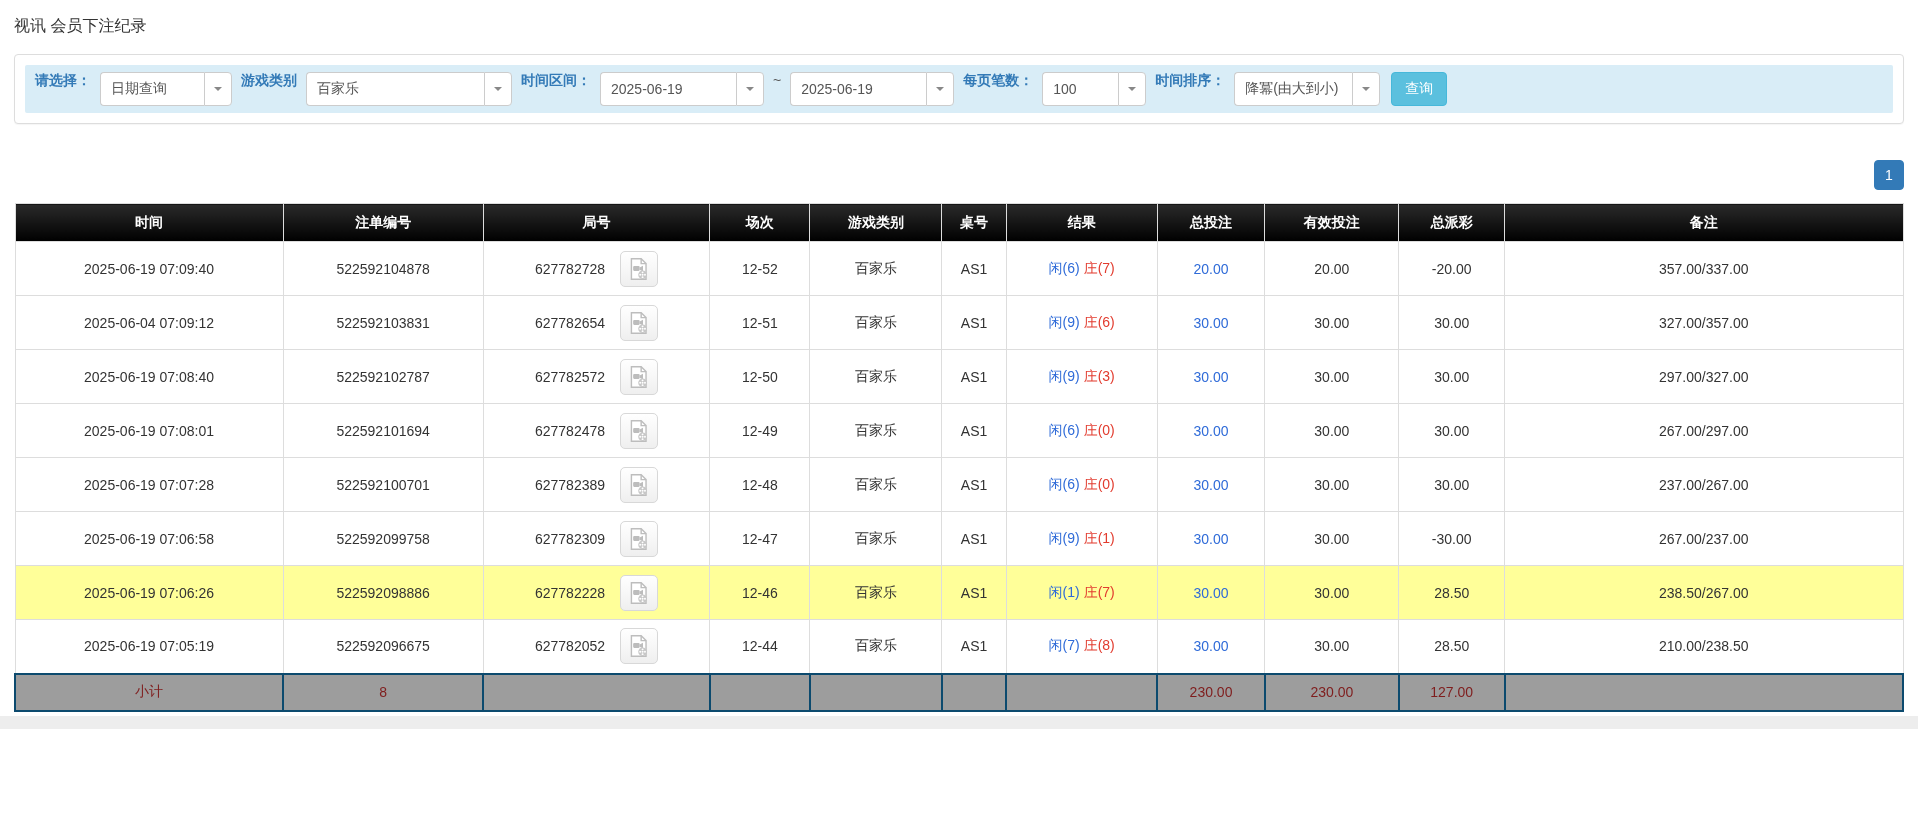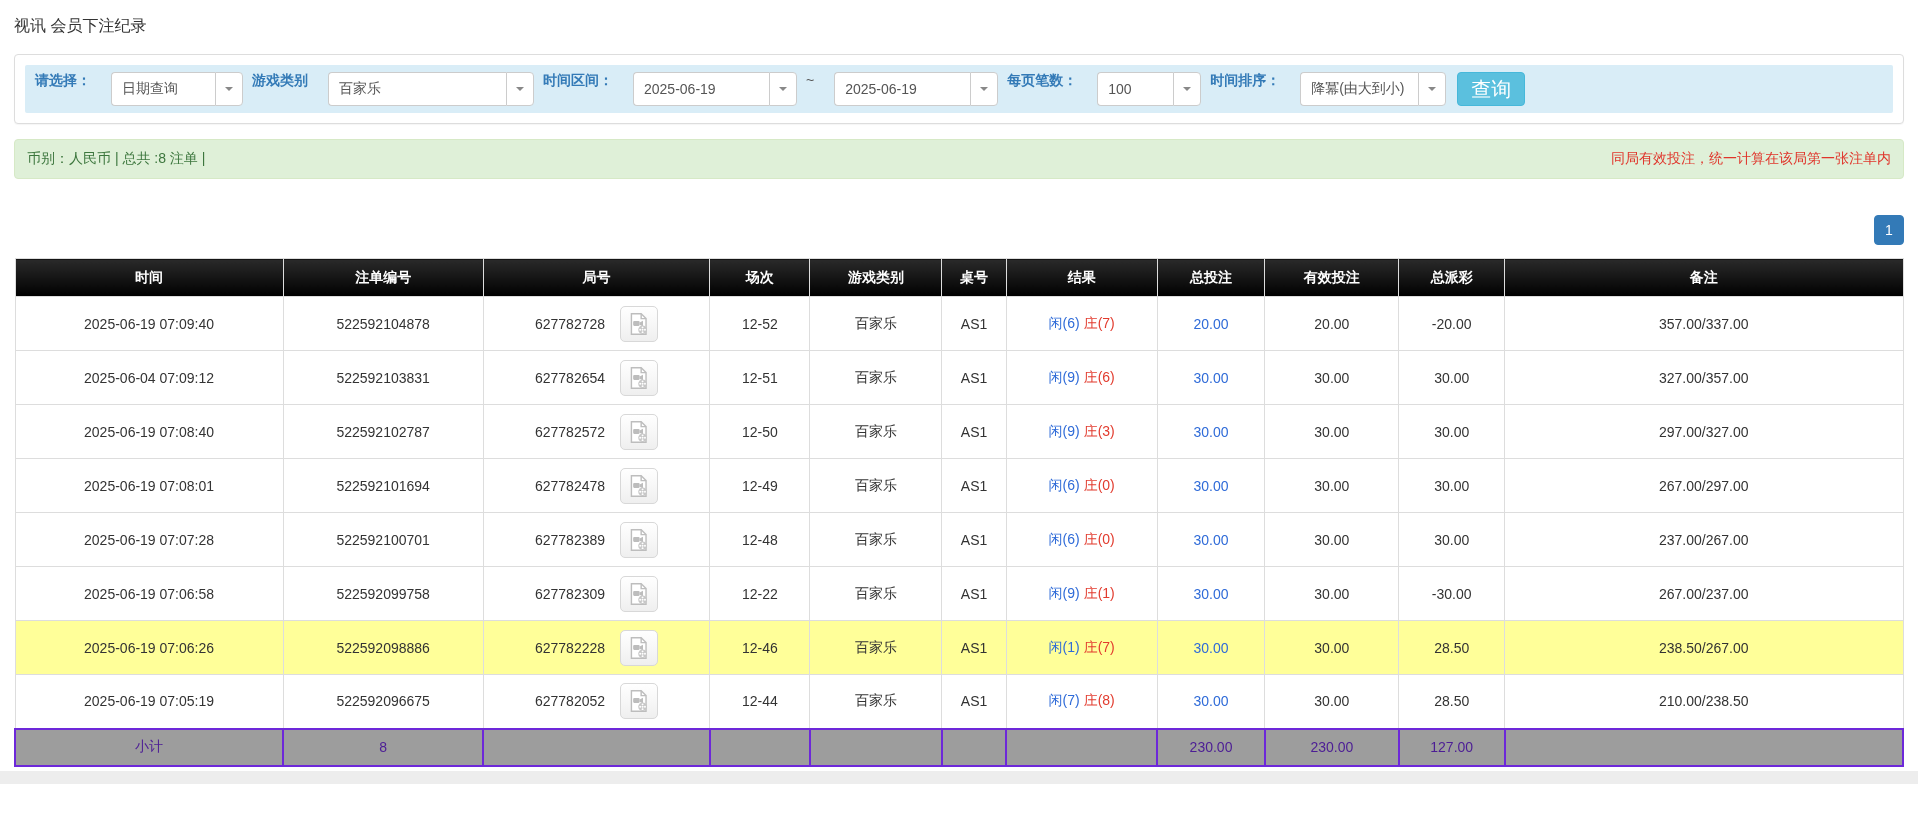--- a/index.html
+++ b/index.html
@@ -26,41 +26,41 @@
     background: var(--filter_bar_bg, #d9edf7); border-radius: 2px;
     padding: 7px 10px; display: flex; align-items: flex-start; gap: 9px;
   }
   .flabel {
     color: var(--accent_blue, #337ab7); font-weight: bold; white-space: nowrap;
   }
   .ig { display: inline-flex; height: 34px; }
   .ig-input {
     background: #fff; border: 1px solid #ccc; border-right: none;
     border-radius: 4px 0 0 4px; padding: 16px 10px; color: #555;
-    display: flex; align-items: center; white-space: nowrap; overflow: hidden; margin-left: 11px;
+    display: flex; align-items: center; white-space: nowrap; overflow: hidden;
   }
   .ig-btn {
     background: #fff; border: 1px solid #ccc; border-radius: 0 4px 4px 0;
     width: 28px; display: flex; align-items: center; justify-content: center;
     cursor: pointer; padding: 0;
   }
   .caret {
     width: 0; height: 0; display: inline-block;
     border-left: 4px solid transparent; border-right: 4px solid transparent;
     border-top: 4px solid #888;
   }
   .w-query  .ig-input { width: 104px; }
   .w-game   .ig-input { width: 178px; }
   .w-date   .ig-input { width: 136px; }
   .w-size   .ig-input { width: 76px; }
   .w-sort   .ig-input { width: 118px; }
   .tilde { color: #555; }
   .search-btn {
     background: var(--search_button_bg, #5bc0de); border: 1px solid #46b8da;
-    color: #fff; font-size: 20px; border-radius: 4px; height: 34px;
+    color: #fff; font-size: 14px; border-radius: 4px; height: 34px;
     padding: 0 13px; cursor: pointer; margin-left: 2px;
     font-family: inherit;
   }
 
   
   .summary-bar {
     margin-top: 15px; background: var(--summary_bg, #dff0d8);
     border: 1px solid #d6e9c6; border-radius: 4px;
     padding: 10px 12px; display: flex; justify-content: space-between; align-items: center;
   }
@@ -84,22 +84,22 @@
     color: #fff; font-weight: bold; height: 38px;
     border: 1px solid #ddd; border-bottom: none; text-align: center;
     padding: 0 8px; overflow: hidden;
   }
   table.records tbody td {
     height: 54px; text-align: center; border: 1px solid #ddd;
     color: #333; background: #fff; padding: 2px 4px; overflow: hidden;
   }
   table.records tbody tr.highlight td { background: var(--highlight_yellow, #ffff99); margin-left: 12px; }
   table.records tfoot td {
-    height: 37px; background: var(--footer_gray, #9d9d9d); color: #4c1d95;
-    text-align: center; border: 2px solid #6d28d9; padding: 0 4px;
+    height: 37px; background: var(--footer_gray, #9d9d9d); color: #7f1d1d;
+    text-align: center; border: 2px solid #0c4a6e; padding: 0 4px;
   }
   .round-wrap { display: inline-flex; align-items: center; gap: 15px; }
   .video-btn {
     width: 38px; height: 36px; border: 1px solid #d8d8d8; border-radius: 5px;
     background: linear-gradient(#ffffff, #efefef); cursor: pointer;
     display: inline-flex; align-items: center; justify-content: center; padding: 2px;
   }
   .res-player { color: var(--link_blue, #2f6bd8); }
   .res-banker { color: var(--banker_red, #e23b2e); }
   .bet-link { color: var(--link_blue, #2f6bd8); cursor: pointer; text-decoration: none; }
@@ -162,24 +162,20 @@
         <span class="ig-input">降冪(由大到小)</span>
         <button class="ig-btn">
             <i class="caret"></i>
           </button>
       </span>
 
       <button class="search-btn">查询</button>
     </div>
   </div>
 
-  <div class="summary-bar">
-    <span class="summary-left">币别：人民币 | 总共 :8 注单 |</span>
-    <span class="summary-right">同局有效投注，统一计算在该局第一张注单内</span>
-  </div>
 
   <div class="pagination-row">
     <button class="page-btn">1</button>
   </div>
 
   <table class="records">
     <colgroup>
       <col style="width:14.2%">
         <col style="width:10.6%">
         <col style="width:12.0%">
@@ -366,21 +362,21 @@
     <path d="M12.6 10.6l3.1-1.6v5.2l-3.1-1.6z" fill="#bdbdbd"></path>
     <circle cx="15.3" cy="17.3" r="4" fill="#c7c7c7"></circle>
     <circle cx="15.3" cy="17.3" r="0.9" fill="#ffffff"></circle>
     <circle cx="15.3" cy="15.1" r="0.9" fill="#ffffff"></circle>
     <circle cx="15.3" cy="19.5" r="0.9" fill="#ffffff"></circle>
     <circle cx="13.1" cy="17.3" r="0.9" fill="#ffffff"></circle>
     <circle cx="17.5" cy="17.3" r="0.9" fill="#ffffff"></circle>
   </svg>
 </button>
             </span></td>
-          <td>12-22</td>
+          <td>12-47</td>
           <td>百家乐</td>
           <td>AS1</td>
           <td><span class="res-player">闲(9)</span> <span class="res-banker">庄(1)</span></td>
           <td><a class="bet-link">30.00</a></td>
           <td>30.00</td>
           <td class="payout-neg">-30.00</td>
           <td>267.00/237.00</td>
         </tr>
         <tr class="highlight">
           <td>2025-06-19 07:06:26</td>

